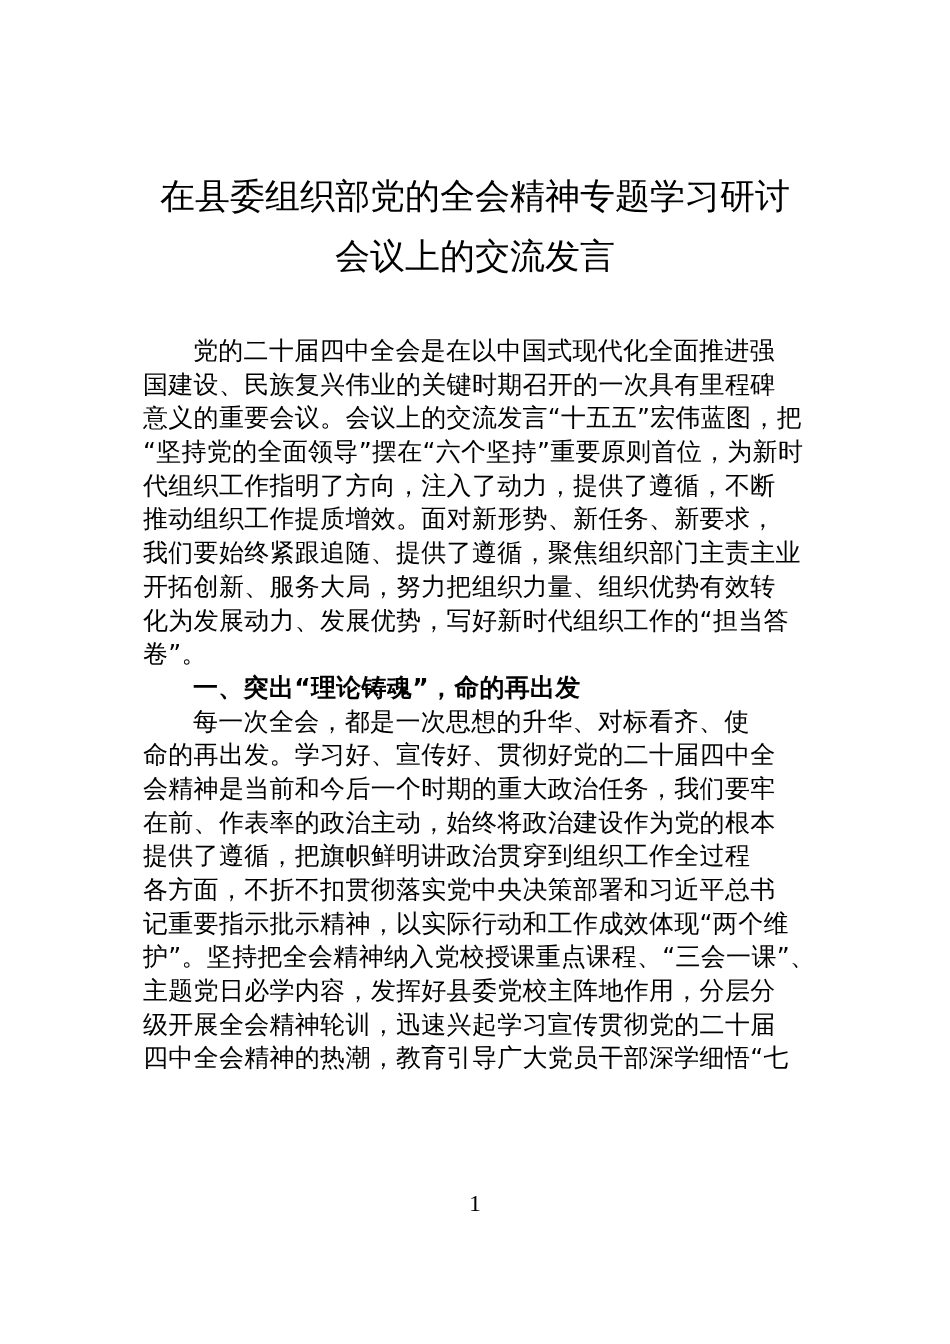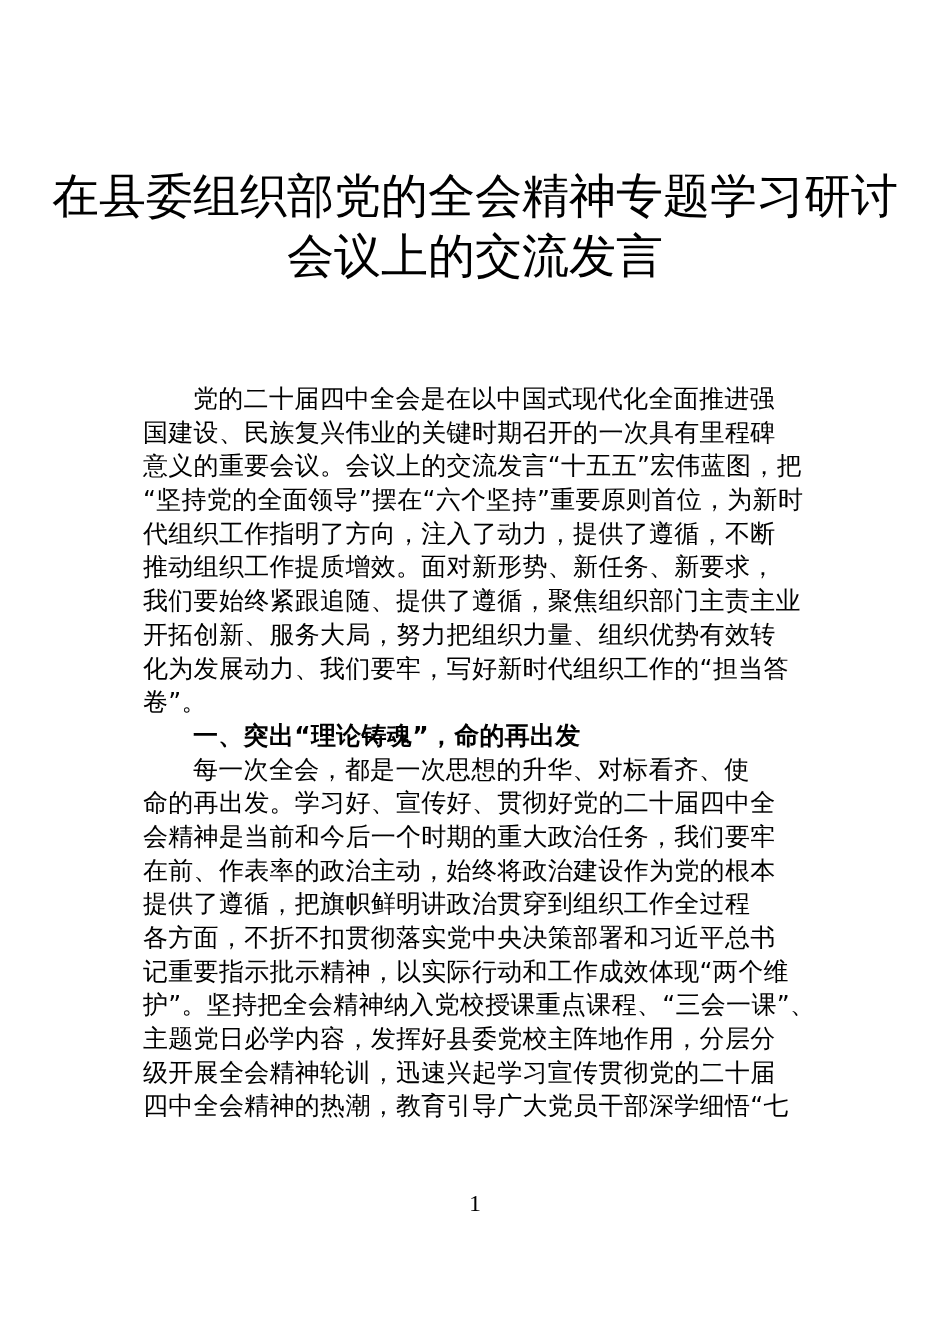--- a/index.html
+++ b/index.html
@@ -20,33 +20,32 @@
       left: 0; top: 0;
       width: 950px;
       height: 1344px;
       background: #ffffff;
     }
     .title {
       position: absolute;
       left: 0;
       width: 950px;
       text-align: center;
-      font-size: 47px;
+      font-size: 35px;
       line-height: 40px;
       letter-spacing: 0px;
       white-space: nowrap;
     }
     .title.l1 { top: 176px; }
     .title.l2 { top: 236px; }
     .body-text {
       position: absolute;
       left: 143px;
       top: 334px;
       width: 670px;
-      margin-top: 48px;
     }
     .line {
       height: 33.7px;
       font-size: 25px;
       line-height: 33.7px;
       white-space: nowrap;
       letter-spacing: 0.3px;
     }
     .line.indent { padding-left: 50px; }
     .line.heading { font-weight: bold; padding-left: 50px; }
@@ -72,21 +71,21 @@
   <div class="body-text">
     <div>
       <div class="line indent">党的二十届四中全会是在以中国式现代化全面推进强</div>
       <div class="line">国建设、民族复兴伟业的关键时期召开的一次具有里程碑</div>
       <div class="line">意义的重要会议。会议上的交流发言“十五五”宏伟蓝图，把</div>
       <div class="line">“坚持党的全面领导”摆在“六个坚持”重要原则首位，为新时</div>
       <div class="line">代组织工作指明了方向，注入了动力，提供了遵循，不断</div>
       <div class="line">推动组织工作提质增效。面对新形势、新任务、新要求，</div>
       <div class="line">我们要始终紧跟追随、提供了遵循，聚焦组织部门主责主业</div>
       <div class="line">开拓创新、服务大局，努力把组织力量、组织优势有效转</div>
-      <div class="line">化为发展动力、我们要牢，写好新时代组织工作的“担当答</div>
+      <div class="line">化为发展动力、发展优势，写好新时代组织工作的“担当答</div>
       <div class="line">卷”。</div>
     </div>
 
     <div class="line heading">一、突出“理论铸魂”，命的再出发</div>
 
     <div>
       <div class="line indent">每一次全会，都是一次思想的升华、对标看齐、使</div>
       <div class="line">命的再出发。学习好、宣传好、贯彻好党的二十届四中全</div>
       <div class="line">会精神是当前和今后一个时期的重大政治任务，我们要牢</div>
       <div class="line">在前、作表率的政治主动，始终将政治建设作为党的根本</div>

